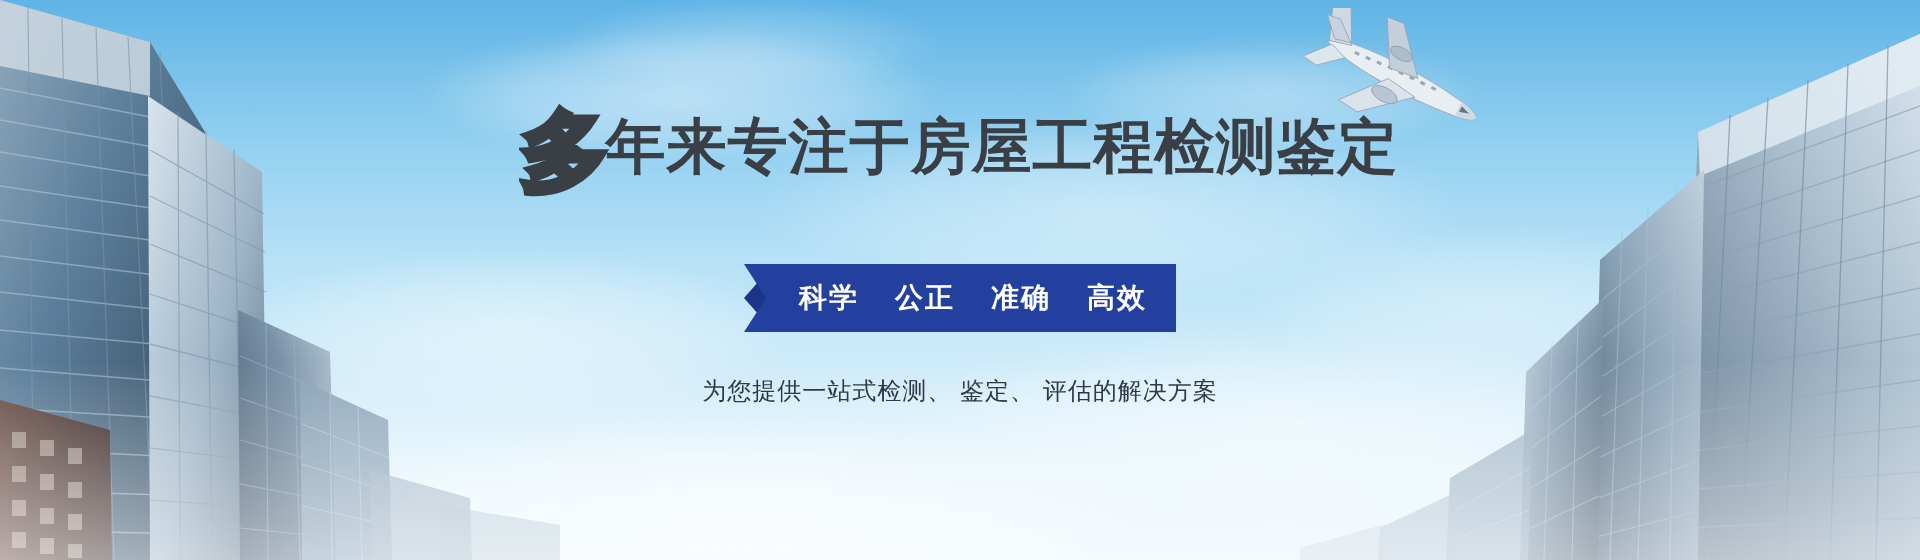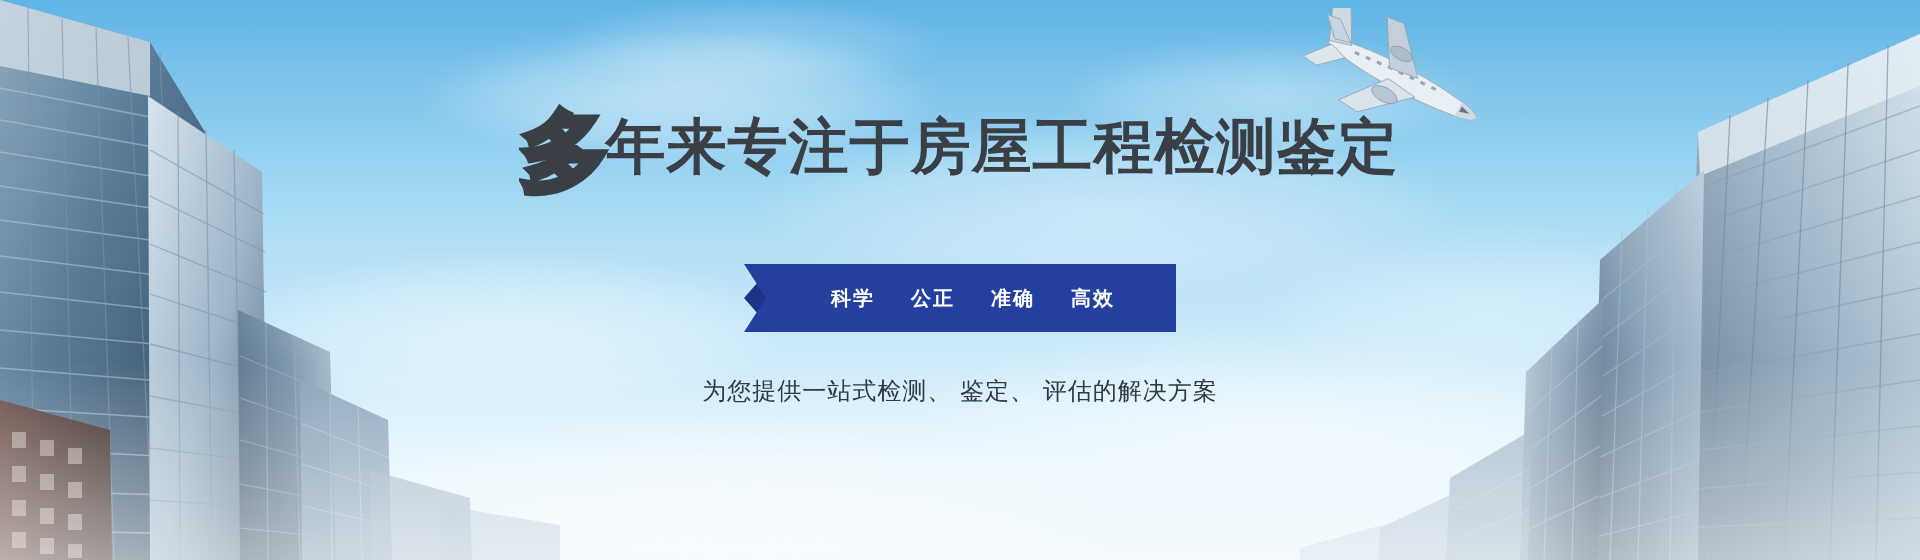--- a/index.html
+++ b/index.html
@@ -127,21 +127,21 @@
     display: flex;
     align-items: center;
     justify-content: center;
     box-sizing: border-box;
     padding-left: 26px;
   }
   .ribbon-inner {
     display: flex;
     align-items: center;
     gap: 36px;
-    font-size: 20px;
+    font-size: 28px;
     font-weight: bold;
     letter-spacing: 2px;
   }
   .ribbon-tail-left {
     position: absolute;
     left: 50%;
     margin-left: -216px;
     top: 264px;
     width: 30px;
     height: 68px;

